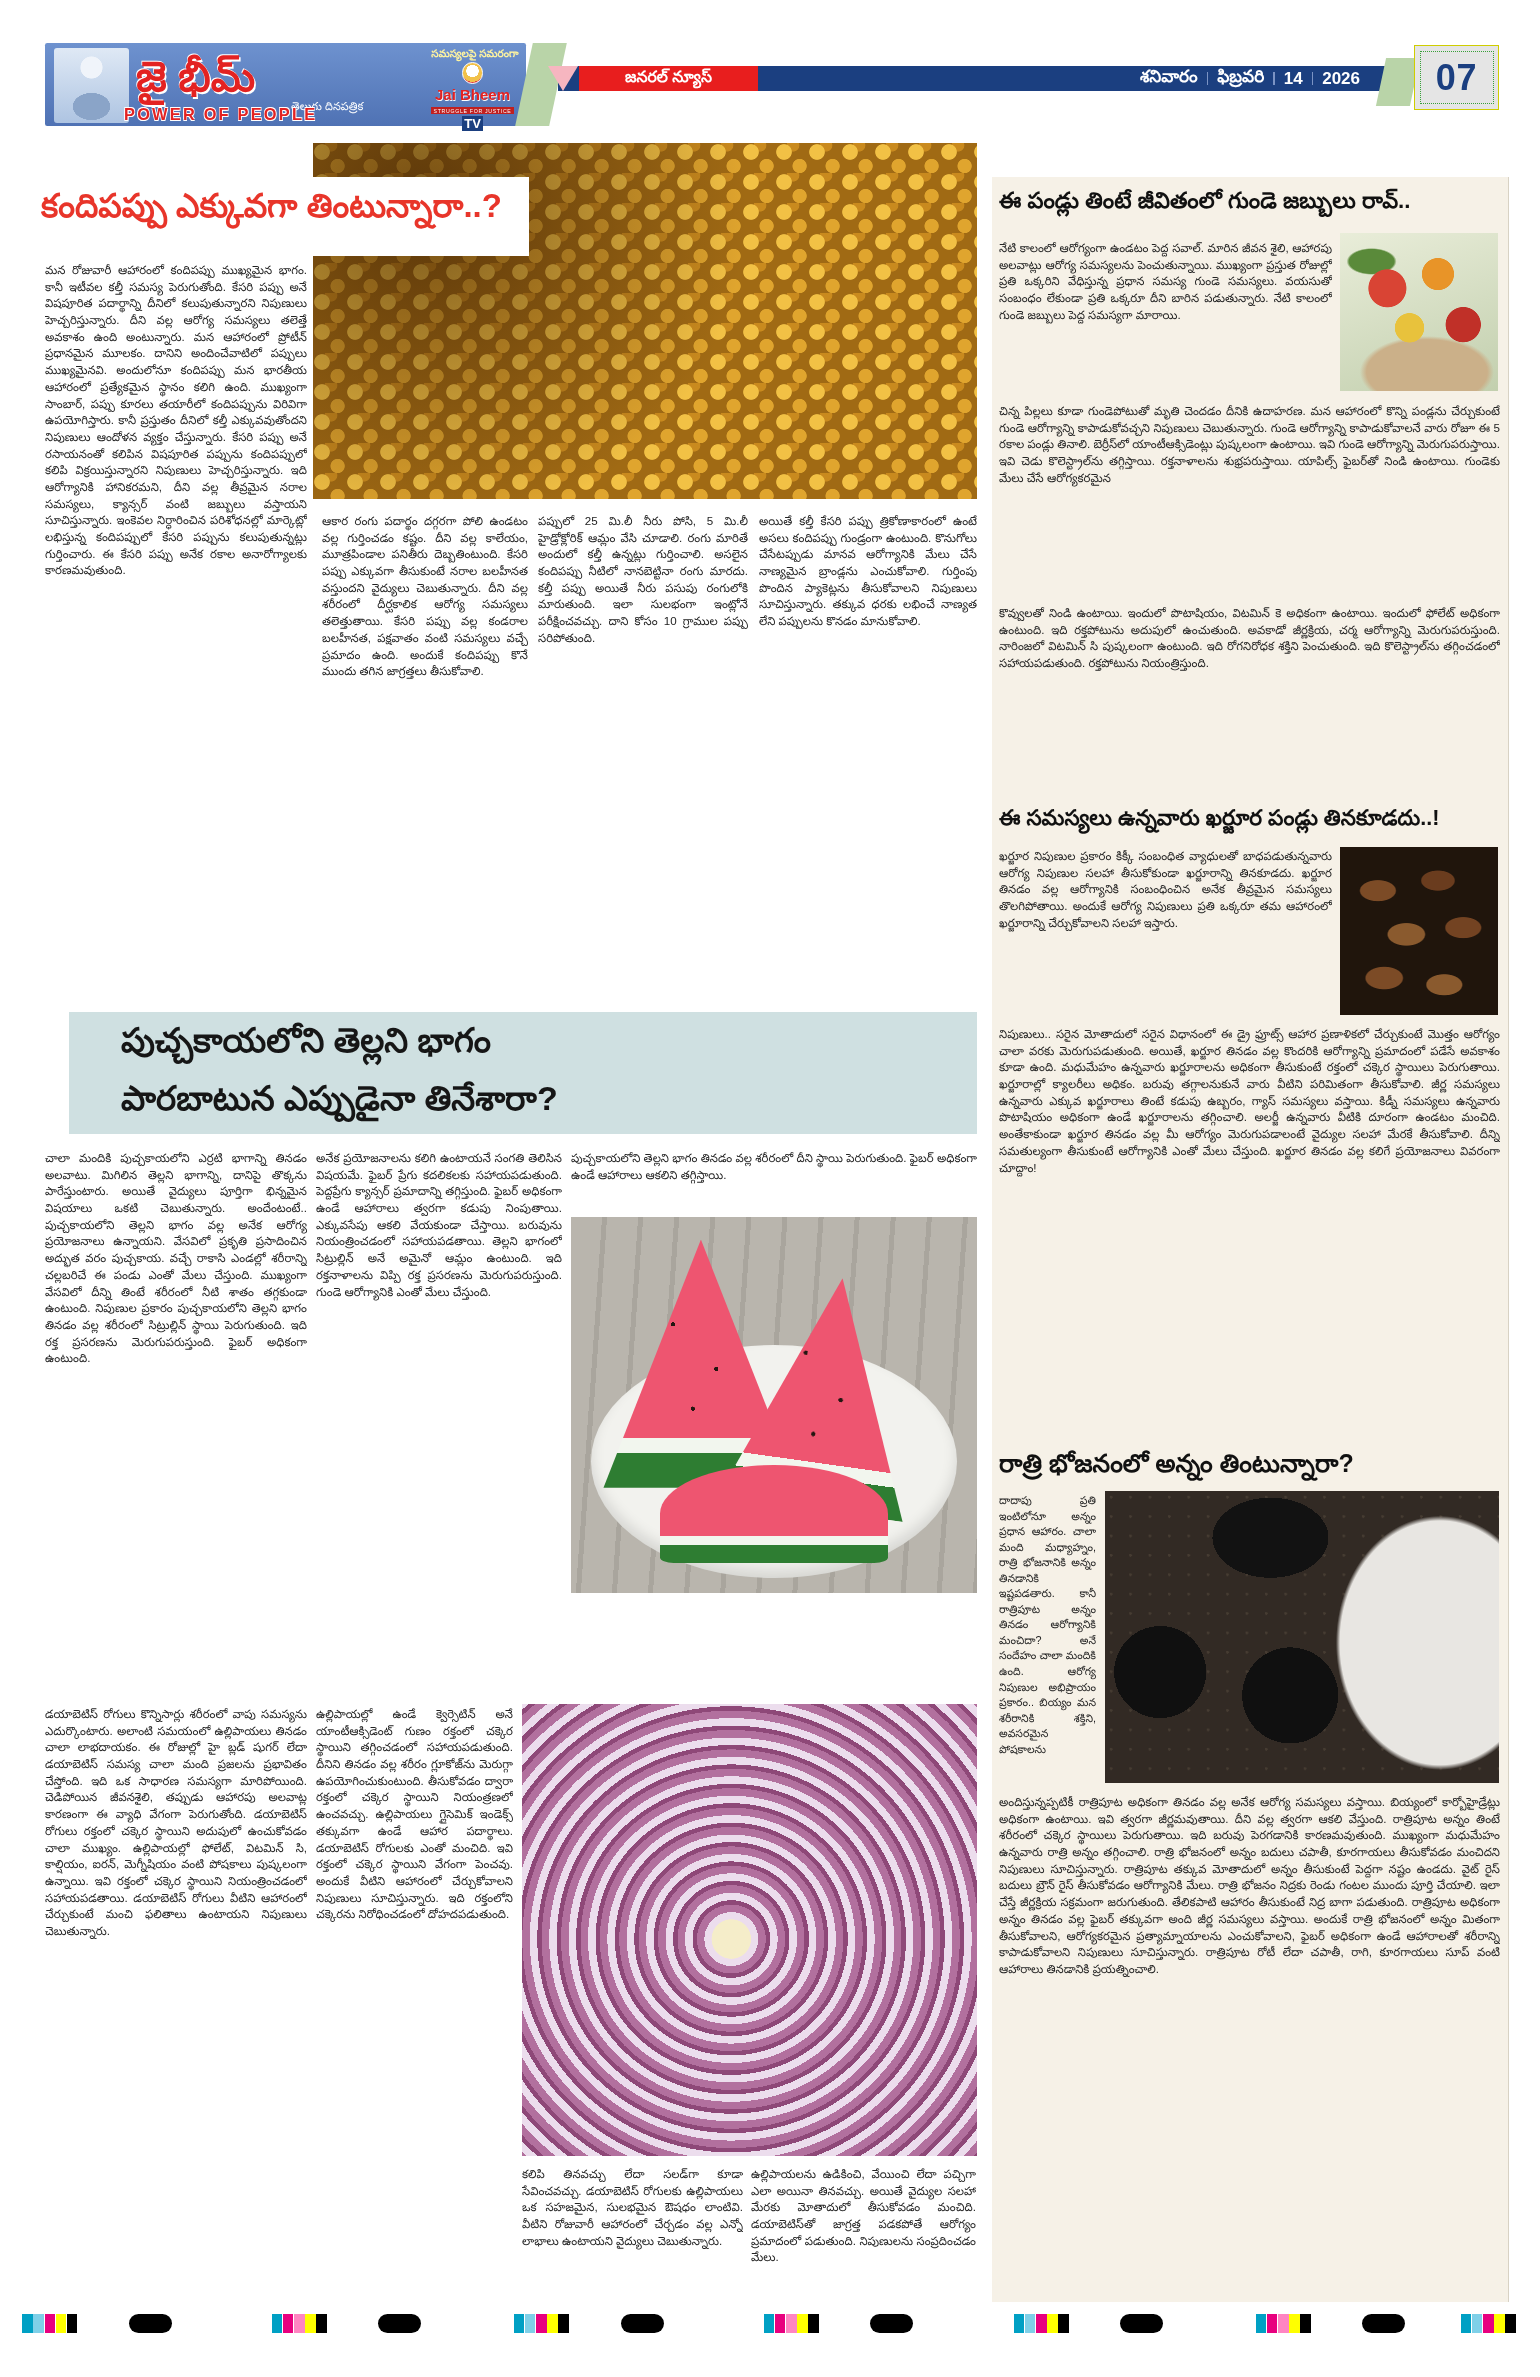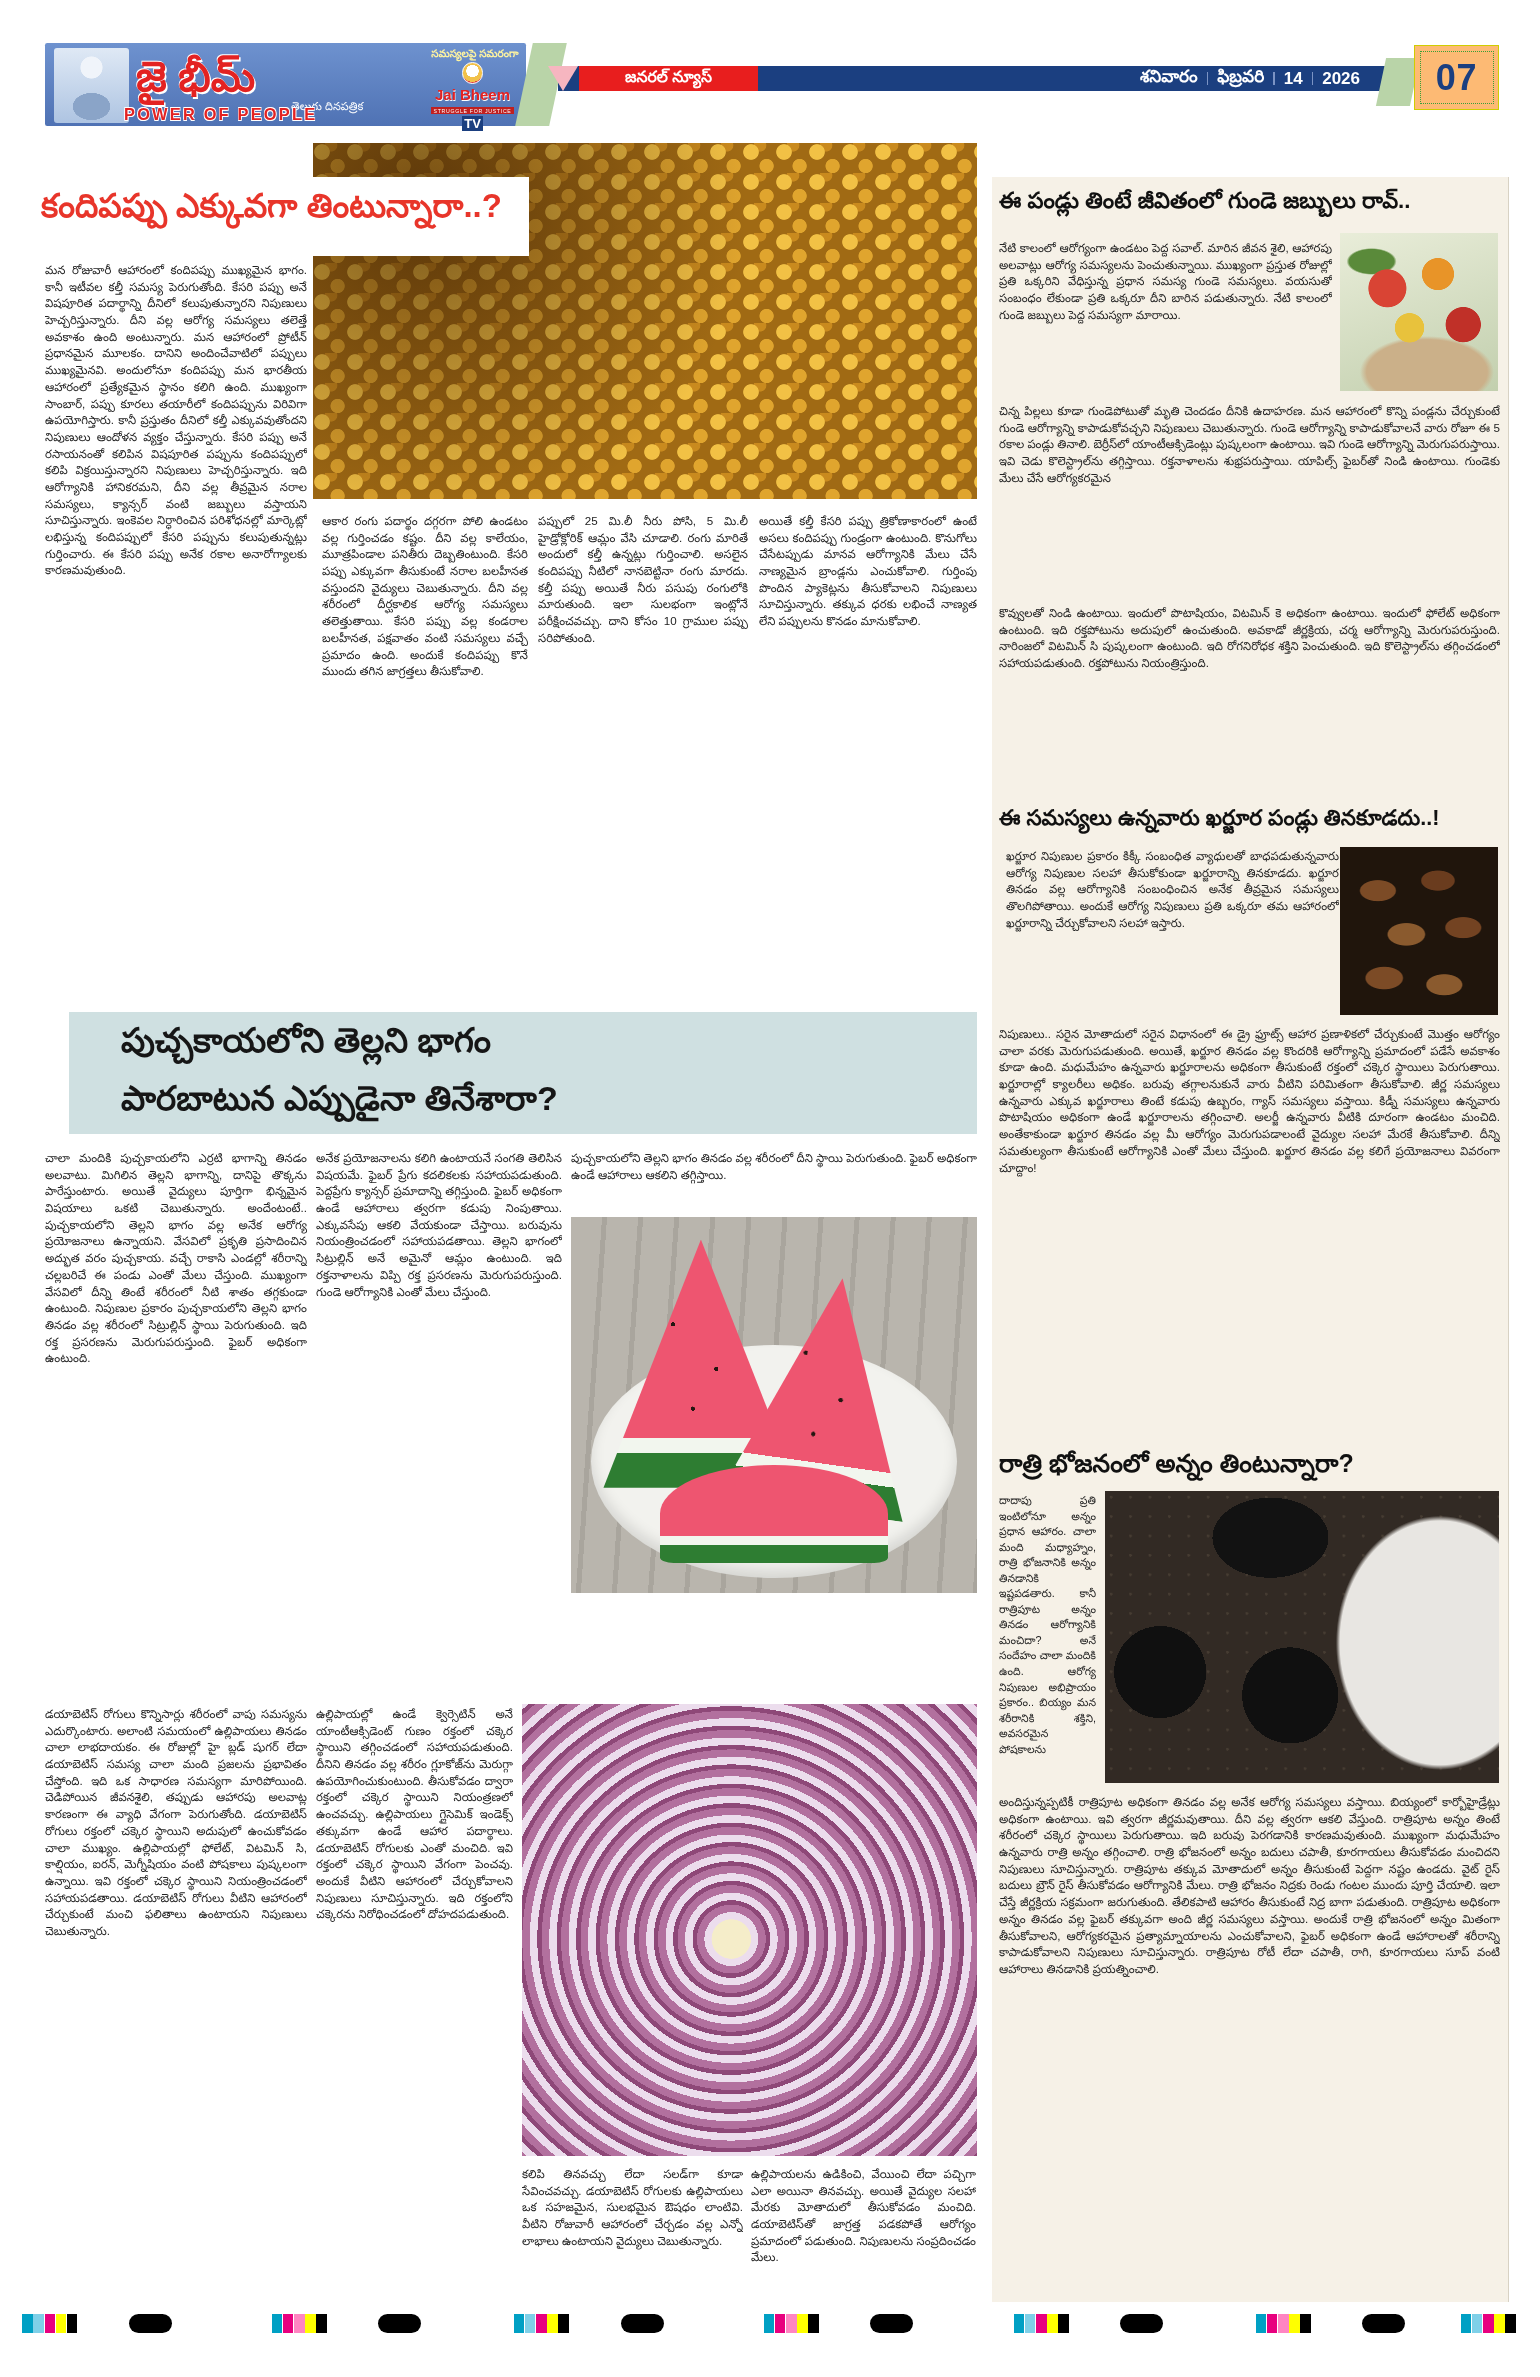--- a/index.html
+++ b/index.html
@@ -36,21 +36,21 @@
   .banner .pink-wedge{position:absolute;left:-10.4px;top:0;width:0;height:0;
     border-top:25px solid #f6b6c0;border-left:15px solid transparent;border-right:15px solid transparent;}
   .section-box{position:absolute;left:21px;top:0;width:179px;height:25px;background:#e81e1e;
     display:flex;align-items:center;justify-content:center;}
   .section-box span{color:#ffffff;font-size:15.7px;font-weight:bold;}
   .date-area{position:absolute;right:52px;top:0;height:25px;display:flex;align-items:center;gap:9px;
     color:#ffffff;font-size:17px;font-weight:bold;}
   .date-area .divider{width:1.5px;height:13.4px;background:#7b93c4;display:inline-block;}
 
   
-  .pagenum{position:absolute;left:1414px;top:45px;width:83px;height:63px;background:#fdba74;
+  .pagenum{position:absolute;left:1414px;top:45px;width:83px;height:63px;background:#e5e5e5;
     border:0.7px solid #cfcd00;display:flex;align-items:center;justify-content:center;}
   .pagenum-inner{width:72px;height:51px;border:1.5px dotted #38a038;display:flex;align-items:center;justify-content:center;}
   .pagenum-inner span{font-size:36px;font-weight:bold;color:#1b3f80;letter-spacing:0.7px;}
 
   
   .col{position:absolute;text-align:justify;font-size:11.6px;line-height:1.44;color:#222;overflow:hidden;}
   .h-red{position:absolute;color:#e8352a;font-weight:bold;font-size:33px;white-space:nowrap;overflow:hidden;}
   .h-blue{position:absolute;color:#15418f;font-weight:bold;font-size:39px;white-space:nowrap;overflow:hidden;}
   .h-rail{position:absolute;color:#111;font-weight:bold;font-size:22.4px;white-space:nowrap;overflow:hidden;}
   .headline-box{position:absolute;left:41px;top:177px;width:488px;height:79px;background:#ffffff;}
@@ -188,21 +188,21 @@
   <div class="col" style="left:759px;top:513px;width:218px;height:482px;">అయితే కల్తీ కేసరి పప్పు త్రికోణాకారంలో ఉంటే అసలు కందిపప్పు గుండ్రంగా ఉంటుంది. కొనుగోలు చేసేటప్పుడు మానవ ఆరోగ్యానికి మేలు చేసే నాణ్యమైన బ్రాండ్లను ఎంచుకోవాలి. గుర్తింపు పొందిన ప్యాకెట్లను తీసుకోవాలని నిపుణులు సూచిస్తున్నారు. తక్కువ ధరకు లభించే నాణ్యత లేని పప్పులను కొనడం మానుకోవాలి.</div>
 
   <div class="h-rail" style="left:999px;top:188px;width:504px;">ఈ పండ్లు తింటే జీవితంలో గుండె జబ్బులు రావ్..</div>
   <div class="photo photo-fruit"></div>
   <div class="col" style="left:999px;top:240px;width:333px;height:161px;">నేటి కాలంలో ఆరోగ్యంగా ఉండటం పెద్ద సవాల్. మారిన జీవన శైలి, ఆహారపు అలవాట్లు ఆరోగ్య సమస్యలను పెంచుతున్నాయి. ముఖ్యంగా ప్రస్తుత రోజుల్లో ప్రతి ఒక్కరిని వేధిస్తున్న ప్రధాన సమస్య గుండె సమస్యలు. వయసుతో సంబంధం లేకుండా ప్రతి ఒక్కరూ దీని బారిన పడుతున్నారు. నేటి కాలంలో గుండె జబ్బులు పెద్ద సమస్యగా మారాయి.</div>
   <div class="col" style="left:999px;top:403px;width:501px;height:200px;">చిన్న పిల్లలు కూడా గుండెపోటుతో మృతి చెందడం దీనికి ఉదాహరణ. మన ఆహారంలో కొన్ని పండ్లను చేర్చుకుంటే గుండె ఆరోగ్యాన్ని కాపాడుకోవచ్చని నిపుణులు చెబుతున్నారు. గుండె ఆరోగ్యాన్ని కాపాడుకోవాలనే వారు రోజూ ఈ 5 రకాల పండ్లు తినాలి. బెర్రీస్‌లో యాంటీఆక్సిడెంట్లు పుష్కలంగా ఉంటాయి. ఇవి గుండె ఆరోగ్యాన్ని మెరుగుపరుస్తాయి. ఇవి చెడు కొలెస్ట్రాల్‌ను తగ్గిస్తాయి. రక్తనాళాలను శుభ్రపరుస్తాయి. యాపిల్స్ ఫైబర్‌తో నిండి ఉంటాయి. గుండెకు మేలు చేసే ఆరోగ్యకరమైన</div>
   <div class="col" style="left:999px;top:605px;width:501px;height:186px;">కొవ్వులతో నిండి ఉంటాయి. ఇందులో పొటాషియం, విటమిన్ కె అధికంగా ఉంటాయి. ఇందులో ఫోలేట్ అధికంగా ఉంటుంది. ఇది రక్తపోటును అదుపులో ఉంచుతుంది. అవకాడో జీర్ణక్రియ, చర్మ ఆరోగ్యాన్ని మెరుగుపరుస్తుంది. నారింజలో విటమిన్ సి పుష్కలంగా ఉంటుంది. ఇది రోగనిరోధక శక్తిని పెంచుతుంది. ఇది కొలెస్ట్రాల్‌ను తగ్గించడంలో సహాయపడుతుంది. రక్తపోటును నియంత్రిస్తుంది.</div>
 
   <div class="h-rail" style="left:999px;top:805px;width:504px;font-size:21.6px;">ఈ సమస్యలు ఉన్నవారు ఖర్జూర పండ్లు తినకూడదు..!</div>
   <div class="photo photo-dates"></div>
-  <div class="col" style="left:999px;top:848px;width:333px;height:171px;margin-left:7px;">ఖర్జూర నిపుణుల ప్రకారం కిక్కీ సంబంధిత వ్యాధులతో బాధపడుతున్నవారు ఆరోగ్య నిపుణుల సలహా తీసుకోకుండా ఖర్జూరాన్ని తినకూడదు. ఖర్జూర తినడం వల్ల ఆరోగ్యానికి సంబంధించిన అనేక తీవ్రమైన సమస్యలు తొలగిపోతాయి. అందుకే ఆరోగ్య నిపుణులు ప్రతి ఒక్కరూ తమ ఆహారంలో ఖర్జూరాన్ని చేర్చుకోవాలని సలహా ఇస్తారు.</div>
+  <div class="col" style="left:999px;top:848px;width:333px;height:171px;">ఖర్జూర నిపుణుల ప్రకారం కిక్కీ సంబంధిత వ్యాధులతో బాధపడుతున్నవారు ఆరోగ్య నిపుణుల సలహా తీసుకోకుండా ఖర్జూరాన్ని తినకూడదు. ఖర్జూర తినడం వల్ల ఆరోగ్యానికి సంబంధించిన అనేక తీవ్రమైన సమస్యలు తొలగిపోతాయి. అందుకే ఆరోగ్య నిపుణులు ప్రతి ఒక్కరూ తమ ఆహారంలో ఖర్జూరాన్ని చేర్చుకోవాలని సలహా ఇస్తారు.</div>
   <div class="col" style="left:999px;top:1026px;width:501px;height:415px;">నిపుణులు.. సరైన మోతాదులో సరైన విధానంలో ఈ డ్రై ఫ్రూట్స్ ఆహార ప్రణాళికలో చేర్చుకుంటే మొత్తం ఆరోగ్యం చాలా వరకు మెరుగుపడుతుంది. అయితే, ఖర్జూర తినడం వల్ల కొందరికి ఆరోగ్యాన్ని ప్రమాదంలో పడేసే అవకాశం కూడా ఉంది. మధుమేహం ఉన్నవారు ఖర్జూరాలను అధికంగా తీసుకుంటే రక్తంలో చక్కెర స్థాయిలు పెరుగుతాయి. ఖర్జూరాల్లో క్యాలరీలు అధికం. బరువు తగ్గాలనుకునే వారు వీటిని పరిమితంగా తీసుకోవాలి. జీర్ణ సమస్యలు ఉన్నవారు ఎక్కువ ఖర్జూరాలు తింటే కడుపు ఉబ్బరం, గ్యాస్ సమస్యలు వస్తాయి. కిడ్నీ సమస్యలు ఉన్నవారు పొటాషియం అధికంగా ఉండే ఖర్జూరాలను తగ్గించాలి. అలర్జీ ఉన్నవారు వీటికి దూరంగా ఉండటం మంచిది. అంతేకాకుండా ఖర్జూర తినడం వల్ల మీ ఆరోగ్యం మెరుగుపడాలంటే వైద్యుల సలహా మేరకే తీసుకోవాలి. దీన్ని సమతుల్యంగా తీసుకుంటే ఆరోగ్యానికి ఎంతో మేలు చేస్తుంది. ఖర్జూర తినడం వల్ల కలిగే ప్రయోజనాలు వివరంగా చూద్దాం!</div>
 
   <div class="h-rail" style="left:999px;top:1449px;width:504px;font-size:25px;">రాత్రి భోజనంలో అన్నం తింటున్నారా?</div>
   <div class="photo photo-food"></div>
   <div class="col" style="left:999px;top:1493px;width:97px;height:291px;font-size:10.8px;">దాదాపు ప్రతి ఇంటిలోనూ అన్నం ప్రధాన ఆహారం. చాలా మంది మధ్యాహ్నం, రాత్రి భోజనానికి అన్నం తినడానికి ఇష్టపడతారు. కానీ రాత్రిపూట అన్నం తినడం ఆరోగ్యానికి మంచిదా? అనే సందేహం చాలా మందికి ఉంది. ఆరోగ్య నిపుణుల అభిప్రాయం ప్రకారం.. బియ్యం మన శరీరానికి శక్తిని, అవసరమైన పోషకాలను</div>
   <div class="col" style="left:999px;top:1794px;width:501px;height:504px;">అందిస్తున్నప్పటికీ రాత్రిపూట అధికంగా తినడం వల్ల అనేక ఆరోగ్య సమస్యలు వస్తాయి. బియ్యంలో కార్బోహైడ్రేట్లు అధికంగా ఉంటాయి. ఇవి త్వరగా జీర్ణమవుతాయి. దీని వల్ల త్వరగా ఆకలి వేస్తుంది. రాత్రిపూట అన్నం తింటే శరీరంలో చక్కెర స్థాయిలు పెరుగుతాయి. ఇది బరువు పెరగడానికి కారణమవుతుంది. ముఖ్యంగా మధుమేహం ఉన్నవారు రాత్రి అన్నం తగ్గించాలి. రాత్రి భోజనంలో అన్నం బదులు చపాతీ, కూరగాయలు తీసుకోవడం మంచిదని నిపుణులు సూచిస్తున్నారు. రాత్రిపూట తక్కువ మోతాదులో అన్నం తీసుకుంటే పెద్దగా నష్టం ఉండదు. వైట్ రైస్ బదులు బ్రౌన్ రైస్ తీసుకోవడం ఆరోగ్యానికి మేలు. రాత్రి భోజనం నిద్రకు రెండు గంటల ముందు పూర్తి చేయాలి. ఇలా చేస్తే జీర్ణక్రియ సక్రమంగా జరుగుతుంది. తేలికపాటి ఆహారం తీసుకుంటే నిద్ర బాగా పడుతుంది. రాత్రిపూట అధికంగా అన్నం తినడం వల్ల ఫైబర్ తక్కువగా అంది జీర్ణ సమస్యలు వస్తాయి. అందుకే రాత్రి భోజనంలో అన్నం మితంగా తీసుకోవాలని, ఆరోగ్యకరమైన ప్రత్యామ్నాయాలను ఎంచుకోవాలని, ఫైబర్ అధికంగా ఉండే ఆహారాలతో శరీరాన్ని కాపాడుకోవాలని నిపుణులు సూచిస్తున్నారు. రాత్రిపూట రోటీ లేదా చపాతీ, రాగి, కూరగాయలు సూప్ వంటి ఆహారాలు తినడానికి ప్రయత్నించాలి.</div>
 
   <div class="wm-headbox">
     <div>పుచ్చకాయలోని తెల్లని భాగం</div>
     <div>పారబాటున ఎప్పుడైనా తినేశారా?</div>

